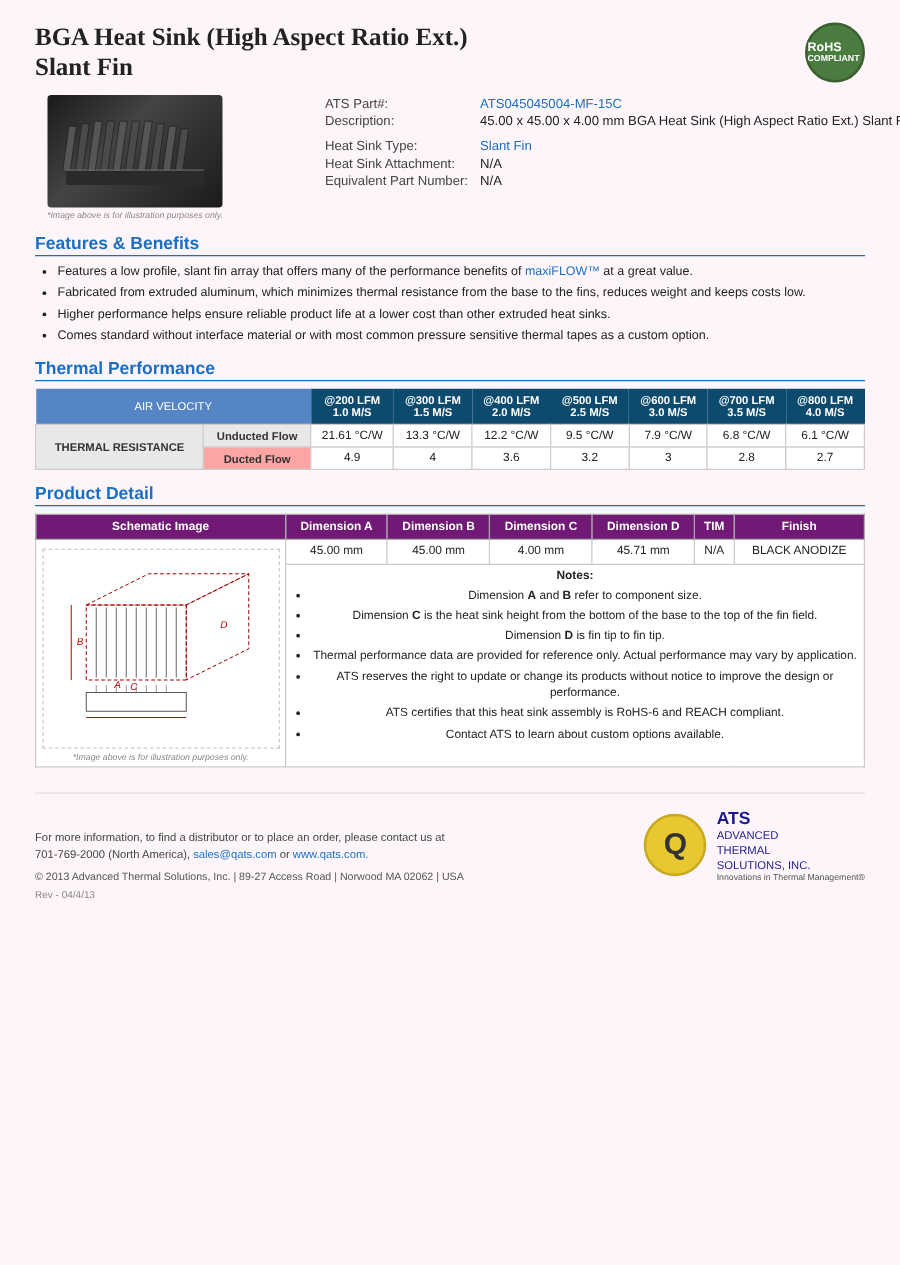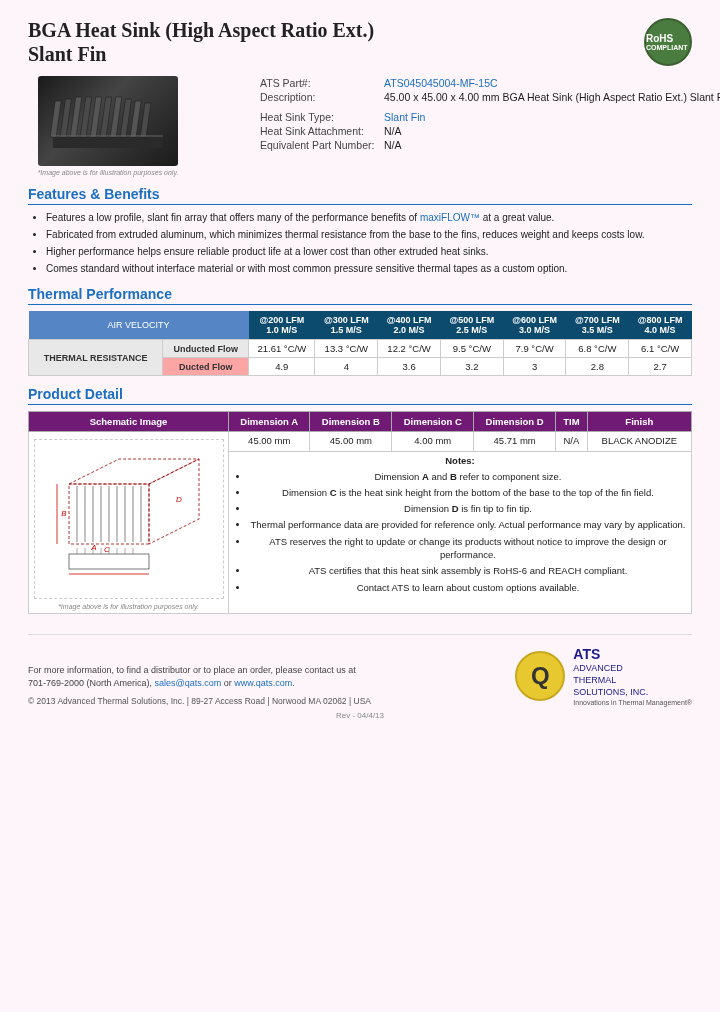--- a/index.html
+++ b/index.html
@@ -115,21 +115,21 @@
     .copyright { font-size: 8.5px; color: #555; margin-top: 4px; }
     .footer-logo { display: flex; align-items: center; gap: 8px; }
     .ats-q-logo {
       width: 50px; height: 50px;
       background: #e8c830; border-radius: 50%;
       display: flex; align-items: center; justify-content: center;
       font-size: 24px; font-weight: bold; color: #333; border: 2px solid #c8a820;
     }
     .ats-text-block { font-size: 9px; color: #1a1a8c; line-height: 1.3; }
     .ats-text-block .ats-main { font-size: 14px; font-weight: bold; color: #1a1a8c; }
-    .rev-text { font-size: 8px; color: #888; text-align: center; margin-top: 4px; }
+    .rev-text { font-size: 8px; color: #888; text-align: left; margin-top: 4px; }
 
     
     .schematic-label { font-size: 8px; fill: #c00; font-style: italic; }
   </style>
 </head>
 <body>
 
 <div class="page">
 
   <div class="header">

